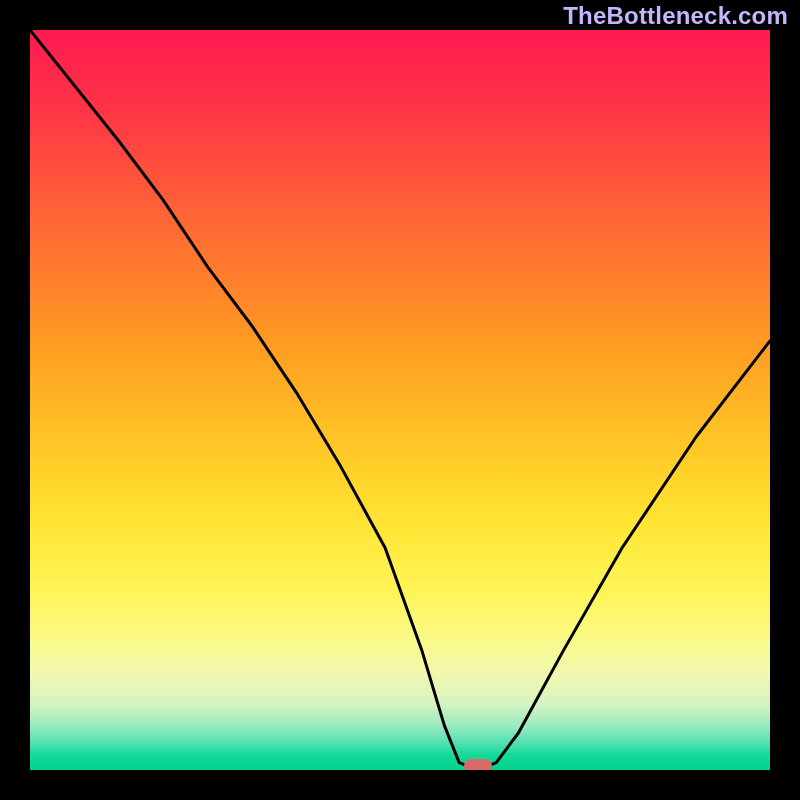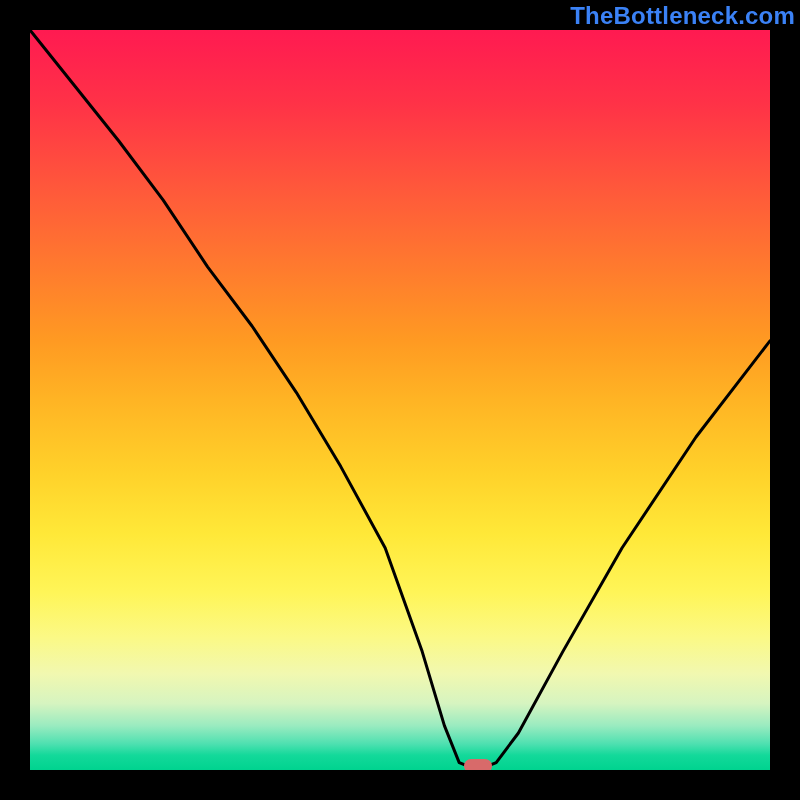--- a/index.html
+++ b/index.html
@@ -6,22 +6,22 @@
   html, body { width: 800px; height: 800px; overflow: hidden; background: #000; }
   .frame {
     position: relative;
     width: 800px;
     height: 800px;
     background: #000;
   }
   .watermark {
     position: absolute;
     top: 2px;
-    right: 5px;
-    color: #3b82f6;
+    right: 12px;
+    color: #c4b5fd;
     font-family: Arial, Helvetica, sans-serif;
     font-size: 24px;
     font-weight: 600;
     z-index: 5;
     letter-spacing: 0.2px;
   }
   .plot {
     position: absolute;
     left: 30px;
     top: 30px;

